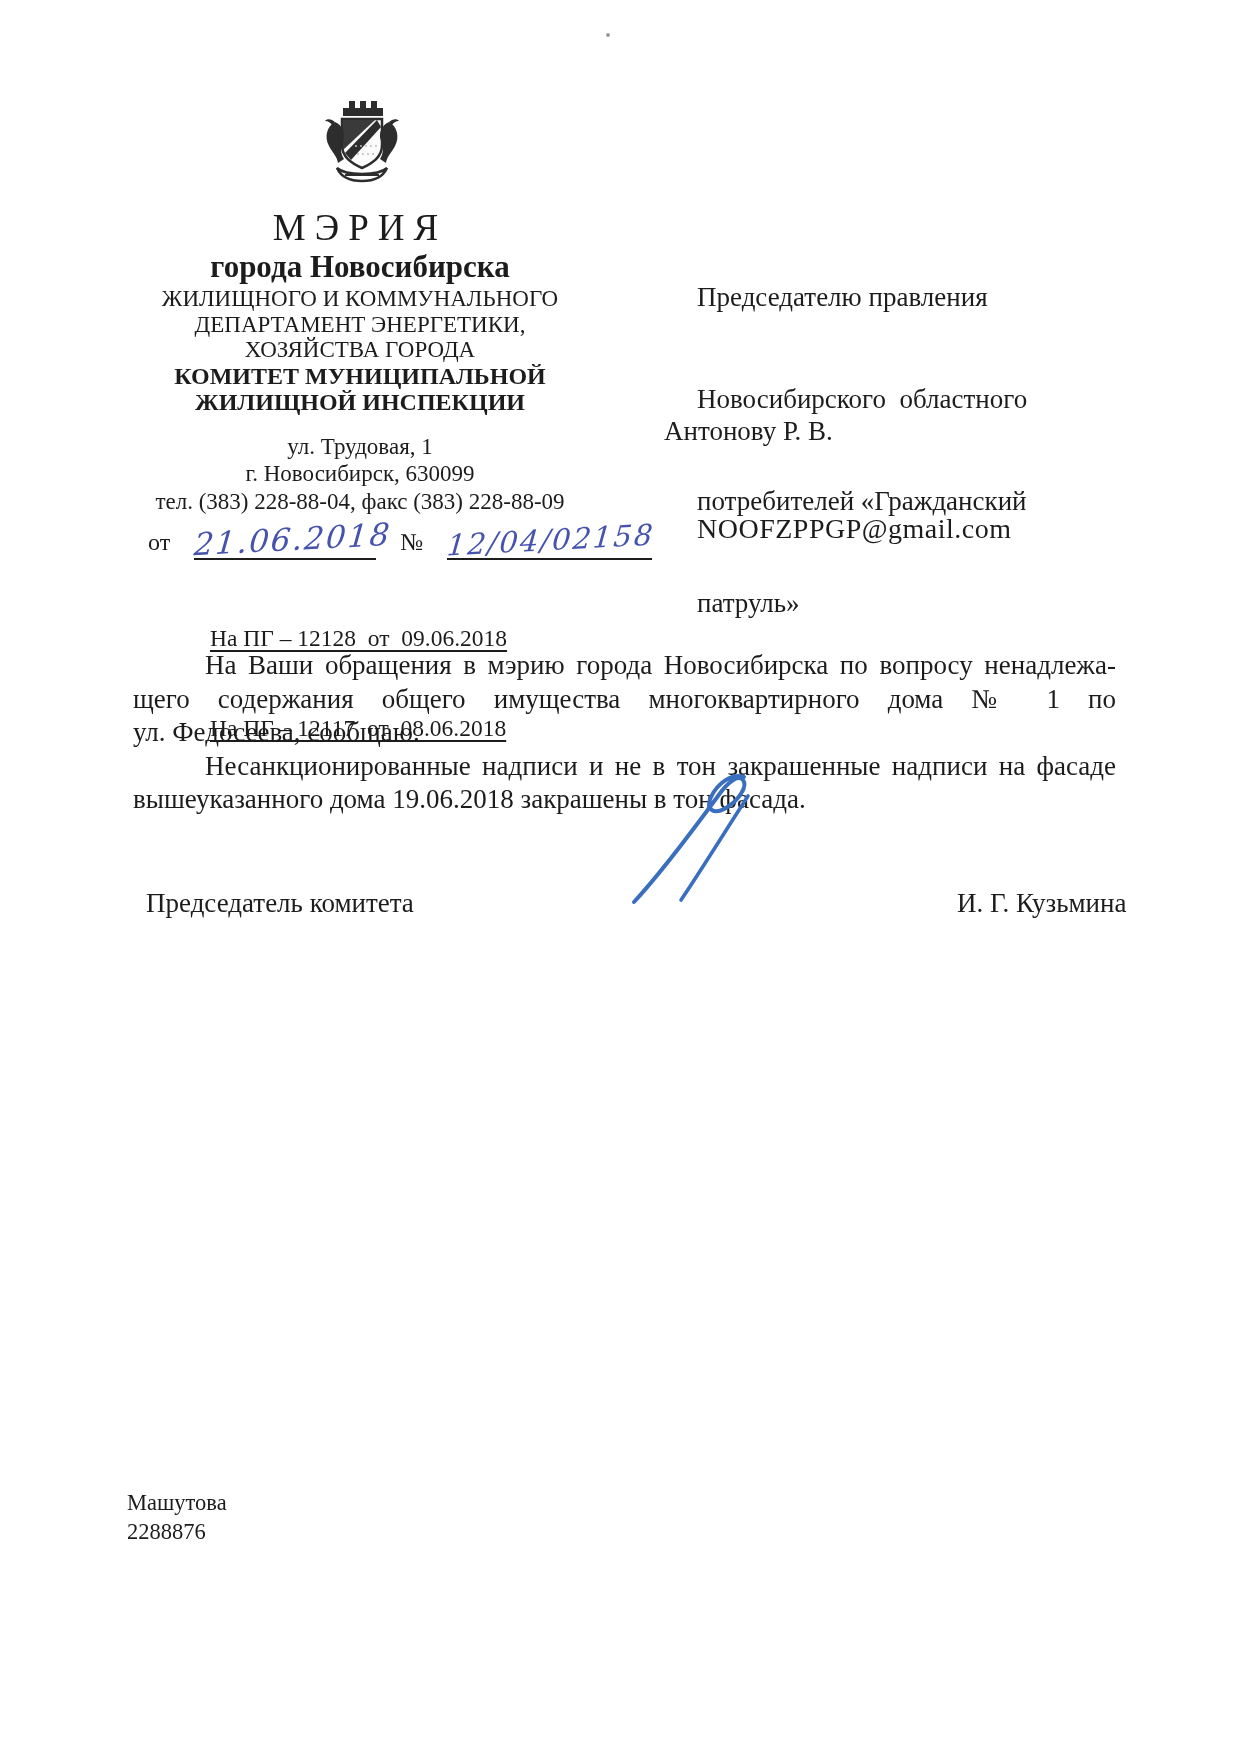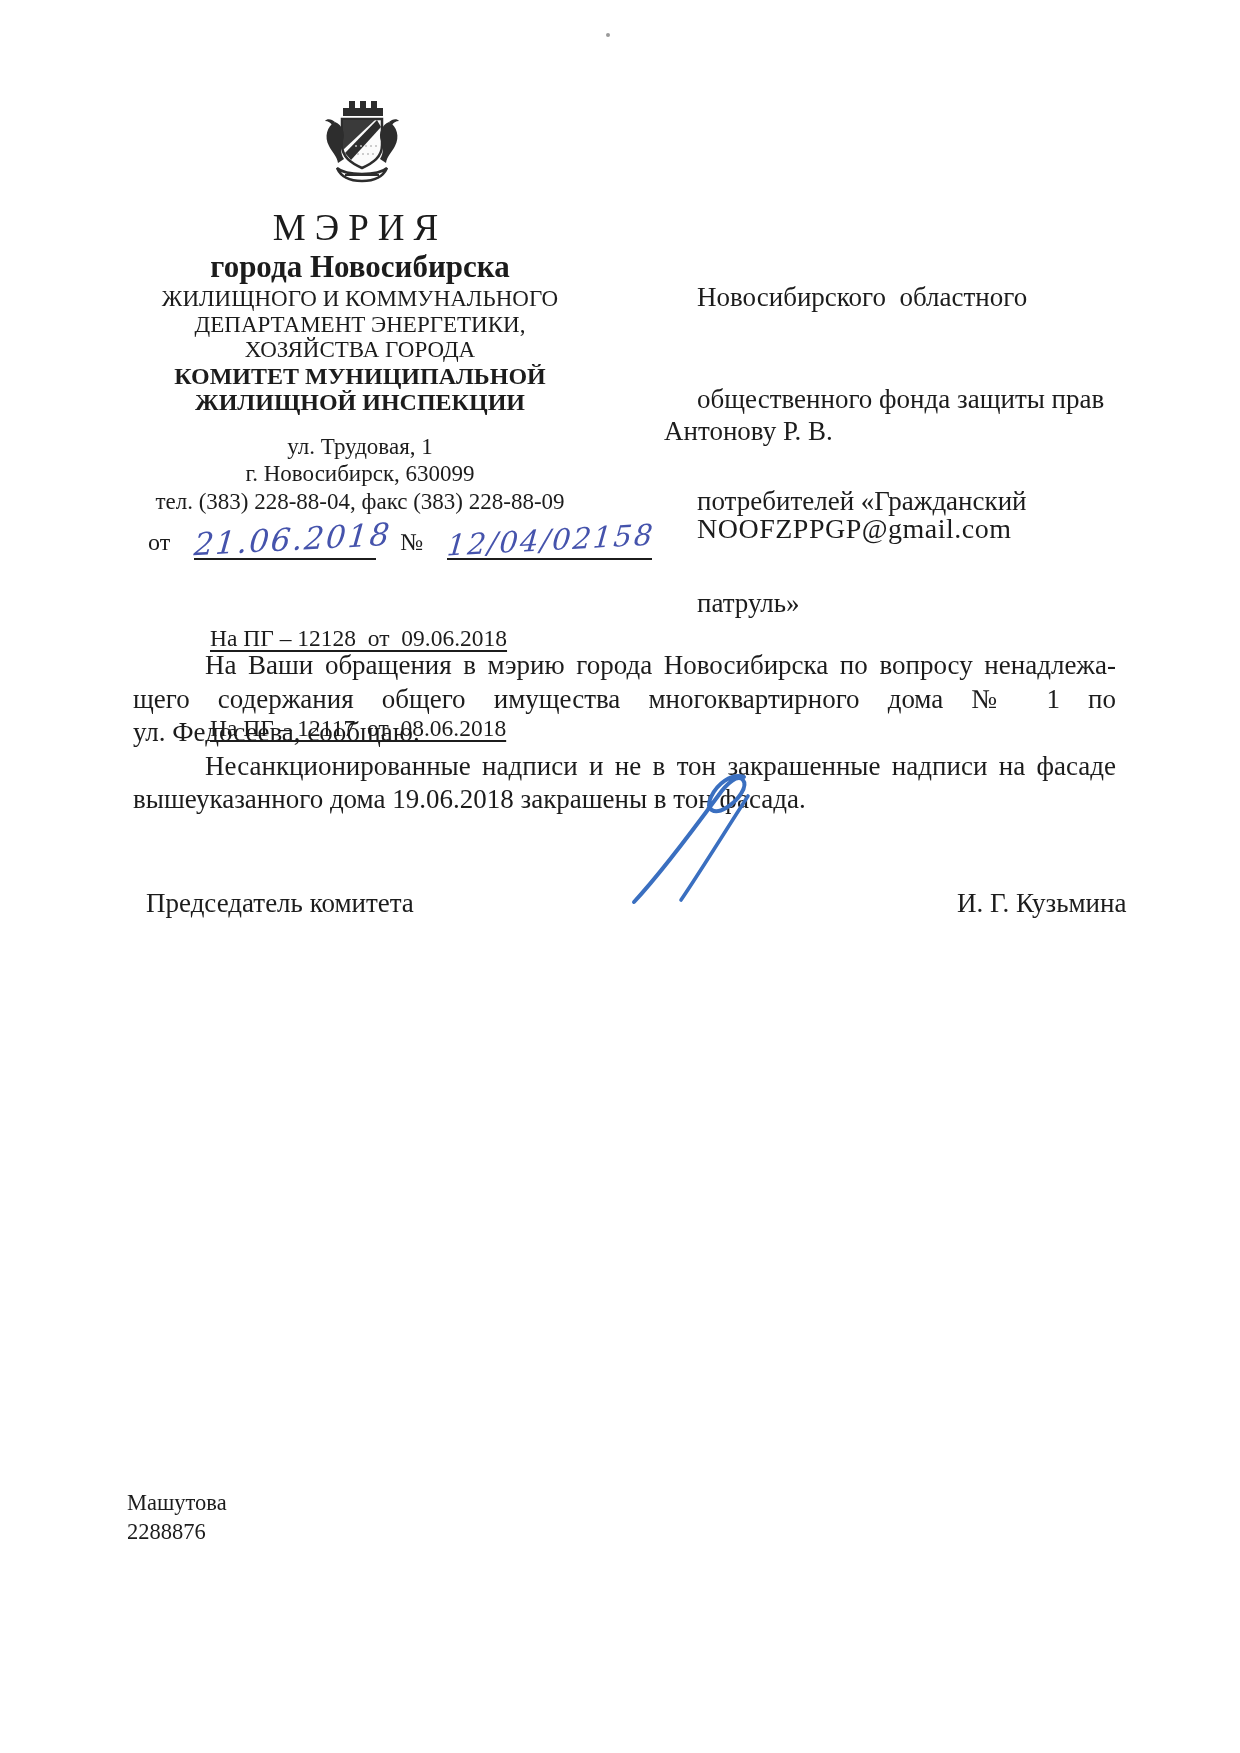--- a/index.html
+++ b/index.html
@@ -158,22 +158,22 @@
       <span class="handwriting">12/04/02158</span>
     </span>
   </div>
 
   <div class="abs incoming">
     <div><span class="uline">На ПГ – 12128  от  09.06.2018</span></div>
     <div><span class="uline">На ПГ – 12117  от  08.06.2018</span></div>
   </div>
 
   <div class="abs recipient">
+    <div>Председателю правления</div>
     <div>Новосибирского  областного</div>
-    <div>общественного фонда защиты прав</div>
     <div>потребителей «Гражданский</div>
     <div>патруль»</div>
   </div>
   <div class="abs recipient-name">Антонову Р. В.</div>
   <div class="abs recipient-email">NOOFZPPGP@gmail.com</div>
 
   <div class="abs body-text">
     <div class="bline just indent">На Ваши обращения в мэрию города Новосибирска по вопросу ненадлежа-</div>
     <div class="bline just">щего содержания общего имущества многоквартирного дома № 1 по</div>
     <div class="bline">ул. Федосеева, сообщаю.</div>

